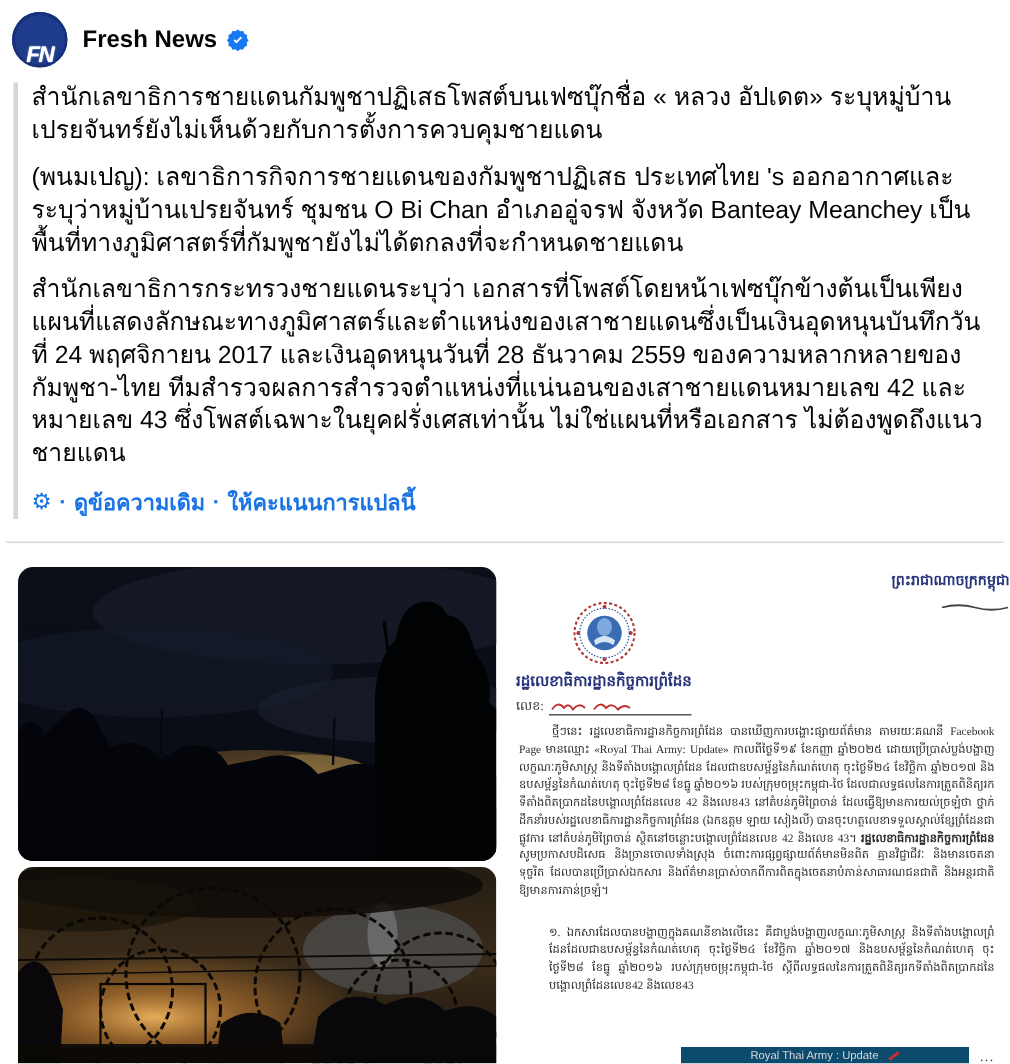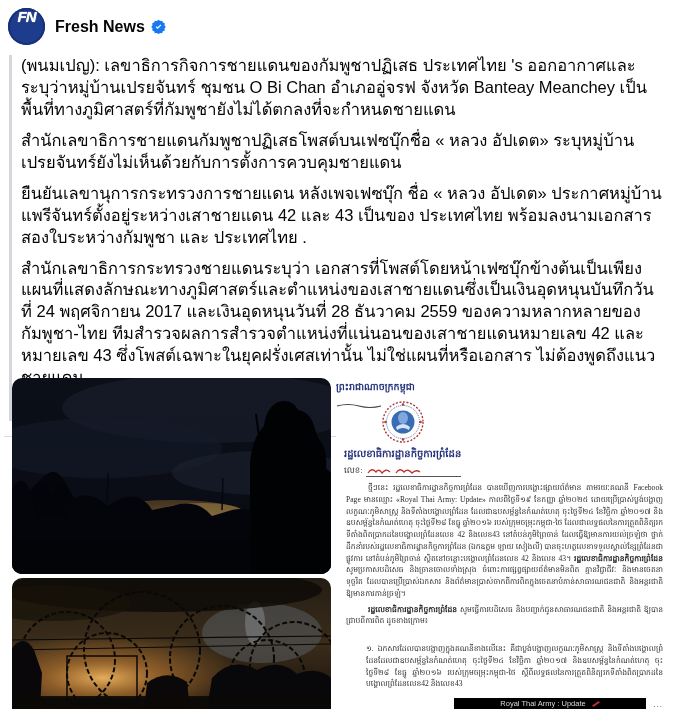--- a/index.html
+++ b/index.html
@@ -2,21 +2,21 @@
 <html><head>
 <meta charset="utf-8">
 <style>
   html,body{margin:0;padding:0;background:#fff;}
   body{width:673px;height:709px;overflow:hidden;position:relative;
        font-family:"Liberation Sans","DejaVu Sans",sans-serif;color:#050505;}
 
   
   .post-header{display:flex;align-items:center;padding:8px 12px 6px 8px;}
   .avatar{width:37px;height:37px;border-radius:50%;background:#1e3c8c;display:flex;
-          align-items:flex-start;justify-content:center;flex-shrink:0;box-shadow:inset 0 0 0 2px #16307a;}
+          align-items:flex-end;justify-content:center;flex-shrink:0;box-shadow:inset 0 0 0 2px #16307a;}
   .avatar span{color:#fff;font-weight:bold;font-size:15px;letter-spacing:-1px;
                text-shadow:0 0 1px #fff;font-style:italic;}
   .name-row{display:flex;align-items:center;margin-left:10px;gap:6px;}
   .page-name{font-weight:700;font-size:16px;color:#050505;}
   .verified{width:15px;height:15px;flex-shrink:0;}
 
   
   .translated-block{margin:4px 10px 0 9px;border-left:3px solid #d4d6db;padding-left:9px;}
   .translated-block p{margin:0 0 9px 0;font-size:16.5px;line-height:1.33;color:#050505;}
   .translation-links{display:flex;align-items:center;gap:5px;color:#1b74e4;
@@ -31,35 +31,35 @@
   .media{position:absolute;left:0;top:374px;width:673px;height:335px;}
   .photo-col{position:absolute;left:12px;top:4px;width:319px;}
   .photo{display:block;border-radius:10px;overflow:hidden;}
   .photo + .photo{margin-top:4px;}
   .photo svg{display:block;}
   .photo-2{border-bottom-left-radius:0;border-bottom-right-radius:0;}
 
   
   .doc-tile{position:absolute;left:336px;top:0;width:337px;height:335px;background:#fff;
             font-family:"Liberation Serif","DejaVu Serif",serif;color:#222;}
-  .doc-head{ text-align:left;color:#26337a;font-weight:700;}
+  .doc-head{ text-align:right;color:#26337a;font-weight:700;}
   .doc-kingdom{font-size:9.5px;margin-top:7px;}
   .doc-motto{font-size:8.5px;margin-top:2px;}
   .doc-squiggle{width:46px;height:6px;margin:3px auto 0 auto;}
   .doc-seal{position:absolute;left:46px;top:27px;}
   .doc-agency{margin:34px 0 0 8px;color:#26337a;font-weight:700;font-size:10px;}
   .doc-ref{margin:3px 0 0 8px;font-size:8.5px;color:#333;display:flex;align-items:flex-end;gap:3px;}
   .doc-ref .ref-line{border-bottom:1px solid #555;width:95px;display:inline-flex;align-items:flex-end;}
   .doc-title{text-align:center;font-weight:700;font-size:10.5px;color:#111;margin-top:6px;}
   .doc-body{margin:5px 10px 16px 10px;font-size:7.6px;line-height:1.55;text-align:justify;color:#2a2a2a;}
   .doc-body p{margin:0 0 4px 0;}
   .doc-indent{text-indent:22px;}
   .doc-bold{font-weight:700;}
   .doc-list{margin:0 10px 0 30px;font-size:7.6px;line-height:1.55;text-align:justify;color:#2a2a2a;}
-  .doc-footer-bar{position:absolute;left:118px;bottom:0;width:192px;height:11px;background:#000000;
+  .doc-footer-bar{position:absolute;left:118px;bottom:0;width:192px;height:11px;background:#0c4a6e;
                   display:flex;align-items:center;justify-content:center;gap:6px;}
   .doc-footer-bar span{color:#d9d9d9;font-size:7.5px;font-family:"Liberation Sans",sans-serif;
                        white-space:nowrap;}
   .red-mark{width:8px;height:2px;background:#c03030;transform:rotate(-35deg);}
   .doc-ellipsis{position:absolute;right:10px;bottom:0;font-size:9px;color:#444;letter-spacing:1px;}
 </style>
 </head>
 <body>
 
 <div class="post-header">
@@ -69,23 +69,22 @@
   <div class="name-row">
     <span class="page-name">Fresh News</span>
     <svg class="verified" viewBox="0 0 24 24">
       <path fill="#1877f2" d="M12 1l2.6 2 3.2-.4 1.2 3 3 1.2-.4 3.2 2 2.6-2 2.6.4 3.2-3 1.2-1.2 3-3.2-.4-2.6 2-2.6-2-3.2.4-1.2-3-3-1.2.4-3.2-2-2.6 2-2.6-.4-3.2 3-1.2 1.2-3 3.2.4z"></path>
       <path fill="#fff" d="M10.6 15.9l-3.1-3.1 1.4-1.4 1.7 1.7 4.5-4.5 1.4 1.4z"></path>
     </svg>
   </div>
 </div>
 
 <div class="translated-block">
+  <p>สำนักเลขาธิการชายแดนกัมพูชาปฏิเสธโพสต์บนเฟซบุ๊กชื่อ « หลวง อัปเดต» ระบุหมู่บ้านเปรยจันทร์ยังไม่เห็นด้วยกับการตั้งการควบคุมชายแดน</p>
   <p>(พนมเปญ): เลขาธิการกิจการชายแดนของกัมพูชาปฏิเสธ ประเทศไทย 's ออกอากาศและระบุว่าหมู่บ้านเปรยจันทร์ ชุมชน O Bi Chan อำเภออู่จรฟ จังหวัด Banteay Meanchey เป็นพื้นที่ทางภูมิศาสตร์ที่กัมพูชายังไม่ได้ตกลงที่จะกำหนดชายแดน</p>
-  <p>สำนักเลขาธิการชายแดนกัมพูชาปฏิเสธโพสต์บนเฟซบุ๊กชื่อ « หลวง อัปเดต» ระบุหมู่บ้านเปรยจันทร์ยังไม่เห็นด้วยกับการตั้งการควบคุมชายแดน</p>
-  <p>ยืนยันเลขานุการกระทรวงการชายแดน หลังเพจเฟซบุ๊ก ชื่อ « หลวง อัปเดต» ประกาศหมู่บ้านแพรีจันทร์ตั้งอยู่ระหว่างเสาชายแดน 42 และ 43 เป็นของ ประเทศไทย พร้อมลงนามเอกสารสองใบระหว่างกัมพูชา และ ประเทศไทย .</p>
   <p>สำนักเลขาธิการกระทรวงชายแดนระบุว่า เอกสารที่โพสต์โดยหน้าเฟซบุ๊กข้างต้นเป็นเพียงแผนที่แสดงลักษณะทางภูมิศาสตร์และตำแหน่งของเสาชายแดนซึ่งเป็นเงินอุดหนุนบันทึกวันที่ 24 พฤศจิกายน 2017 และเงินอุดหนุนวันที่ 28 ธันวาคม 2559 ของความหลากหลายของกัมพูชา-ไทย ทีมสำรวจผลการสำรวจตำแหน่งที่แน่นอนของเสาชายแดนหมายเลข 42 และหมายเลข 43 ซึ่งโพสต์เฉพาะในยุคฝรั่งเศสเท่านั้น ไม่ใช่แผนที่หรือเอกสาร ไม่ต้องพูดถึงแนวชายแดน</p>
   <div class="translation-links">
     <span class="gear">⚙</span>
     <span class="dot-sep">·</span>
     <span class="tr-link">ดูข้อความเดิม</span>
     <span class="dot-sep">·</span>
     <span class="tr-link">ให้คะแนนการแปลนี้</span>
   </div>
 </div>
 
@@ -195,24 +194,20 @@
       </span>
     </div>
 
 
     <div class="doc-body">
       <p class="doc-indent">
         <span>ថ្មីៗនេះ រដ្ឋលេខាធិការដ្ឋានកិច្ចការព្រំដែន បានឃើញការបង្ហោះផ្សាយព័ត៌មាន តាមរយៈគណនី Facebook Page មានឈ្មោះ «Royal Thai Army: Update» កាលពីថ្ងៃទី១៩ ខែកញ្ញា ឆ្នាំ២០២៥ ដោយប្រើប្រាស់ប្លង់បង្ហាញលក្ខណៈភូមិសាស្ត្រ និងទីតាំងបង្គោលព្រំដែន ដែលជាឧបសម្ព័ន្ធនៃកំណត់ហេតុ ចុះថ្ងៃទី២៤ ខែវិច្ឆិកា ឆ្នាំ២០១៧ និងឧបសម្ព័ន្ធនៃកំណត់ហេតុ ចុះថ្ងៃទី២៨ ខែធ្នូ ឆ្នាំ២០១៦ របស់ក្រុមចម្រុះកម្ពុជា-ថៃ ដែលជាលទ្ធផលនៃការត្រួតពិនិត្យរកទីតាំងពិតប្រាកដនៃបង្គោលព្រំដែនលេខ 42 និងលេខ43 នៅតំបន់ភូមិព្រៃចាន់ ដែលធ្វើឱ្យមានការយល់ច្រឡំថា ថ្នាក់ដឹកនាំរបស់រដ្ឋលេខាធិការដ្ឋានកិច្ចការព្រំដែន (ឯកឧត្តម ឡាយ សៀងលី) បានចុះហត្ថលេខាទទួលស្គាល់ខ្សែព្រំដែនជាផ្លូវការ នៅតំបន់ភូមិព្រៃចាន់ ស្ថិតនៅចន្លោះបង្គោលព្រំដែនលេខ 42 និងលេខ 43។</span>
         <span class="doc-bold">រដ្ឋលេខាធិការដ្ឋានកិច្ចការព្រំដែន</span>
         <span>សូមប្រកាសបដិសេធ និងច្រានចោលទាំងស្រុង ចំពោះការផ្សព្វផ្សាយព័ត៌មានមិនពិត គ្មានវិជ្ជាជីវៈ និងមានចេតនាទុច្ចរិត ដែលបានប្រើប្រាស់ឯកសារ និងព័ត៌មានប្រាស់ចាកពីការពិតក្នុងចេតនាបំភាន់សាធារណជនជាតិ និងអន្តរជាតិ ឱ្យមានការភាន់ច្រឡំ។</span>
       </p>
-      <p class="doc-indent">
-        <span class="doc-bold">រដ្ឋលេខាធិការដ្ឋានកិច្ចការព្រំដែន</span>
-        <span>សូមធ្វើការបដិសេធ និងបញ្ជាក់ជូនសាធារណជនជាតិ និងអន្តរជាតិ ឱ្យបានជ្រាបពីការពិត ដូចខាងក្រោម៖</span>
-      </p>
     </div>
     <div class="doc-list">១. ឯកសារដែលបានបង្ហាញក្នុងគណនីខាងលើនេះ គឺជាប្លង់បង្ហាញលក្ខណៈភូមិសាស្ត្រ និងទីតាំងបង្គោលព្រំដែនដែលជាឧបសម្ព័ន្ធនៃកំណត់ហេតុ ចុះថ្ងៃទី២៤ ខែវិច្ឆិកា ឆ្នាំ២០១៧ និងឧបសម្ព័ន្ធនៃកំណត់ហេតុ ចុះថ្ងៃទី២៨ ខែធ្នូ ឆ្នាំ២០១៦ របស់ក្រុមចម្រុះកម្ពុជា-ថៃ ស្តីពីលទ្ធផលនៃការត្រួតពិនិត្យរកទីតាំងពិតប្រាកដនៃបង្គោលព្រំដែនលេខ42 និងលេខ43</div>
 
     <div class="doc-footer-bar">
       <span>Royal Thai Army : Update</span>
       <span class="red-mark"></span>
     </div>
     <div class="doc-ellipsis">...</div>
   </div>
 </div>

